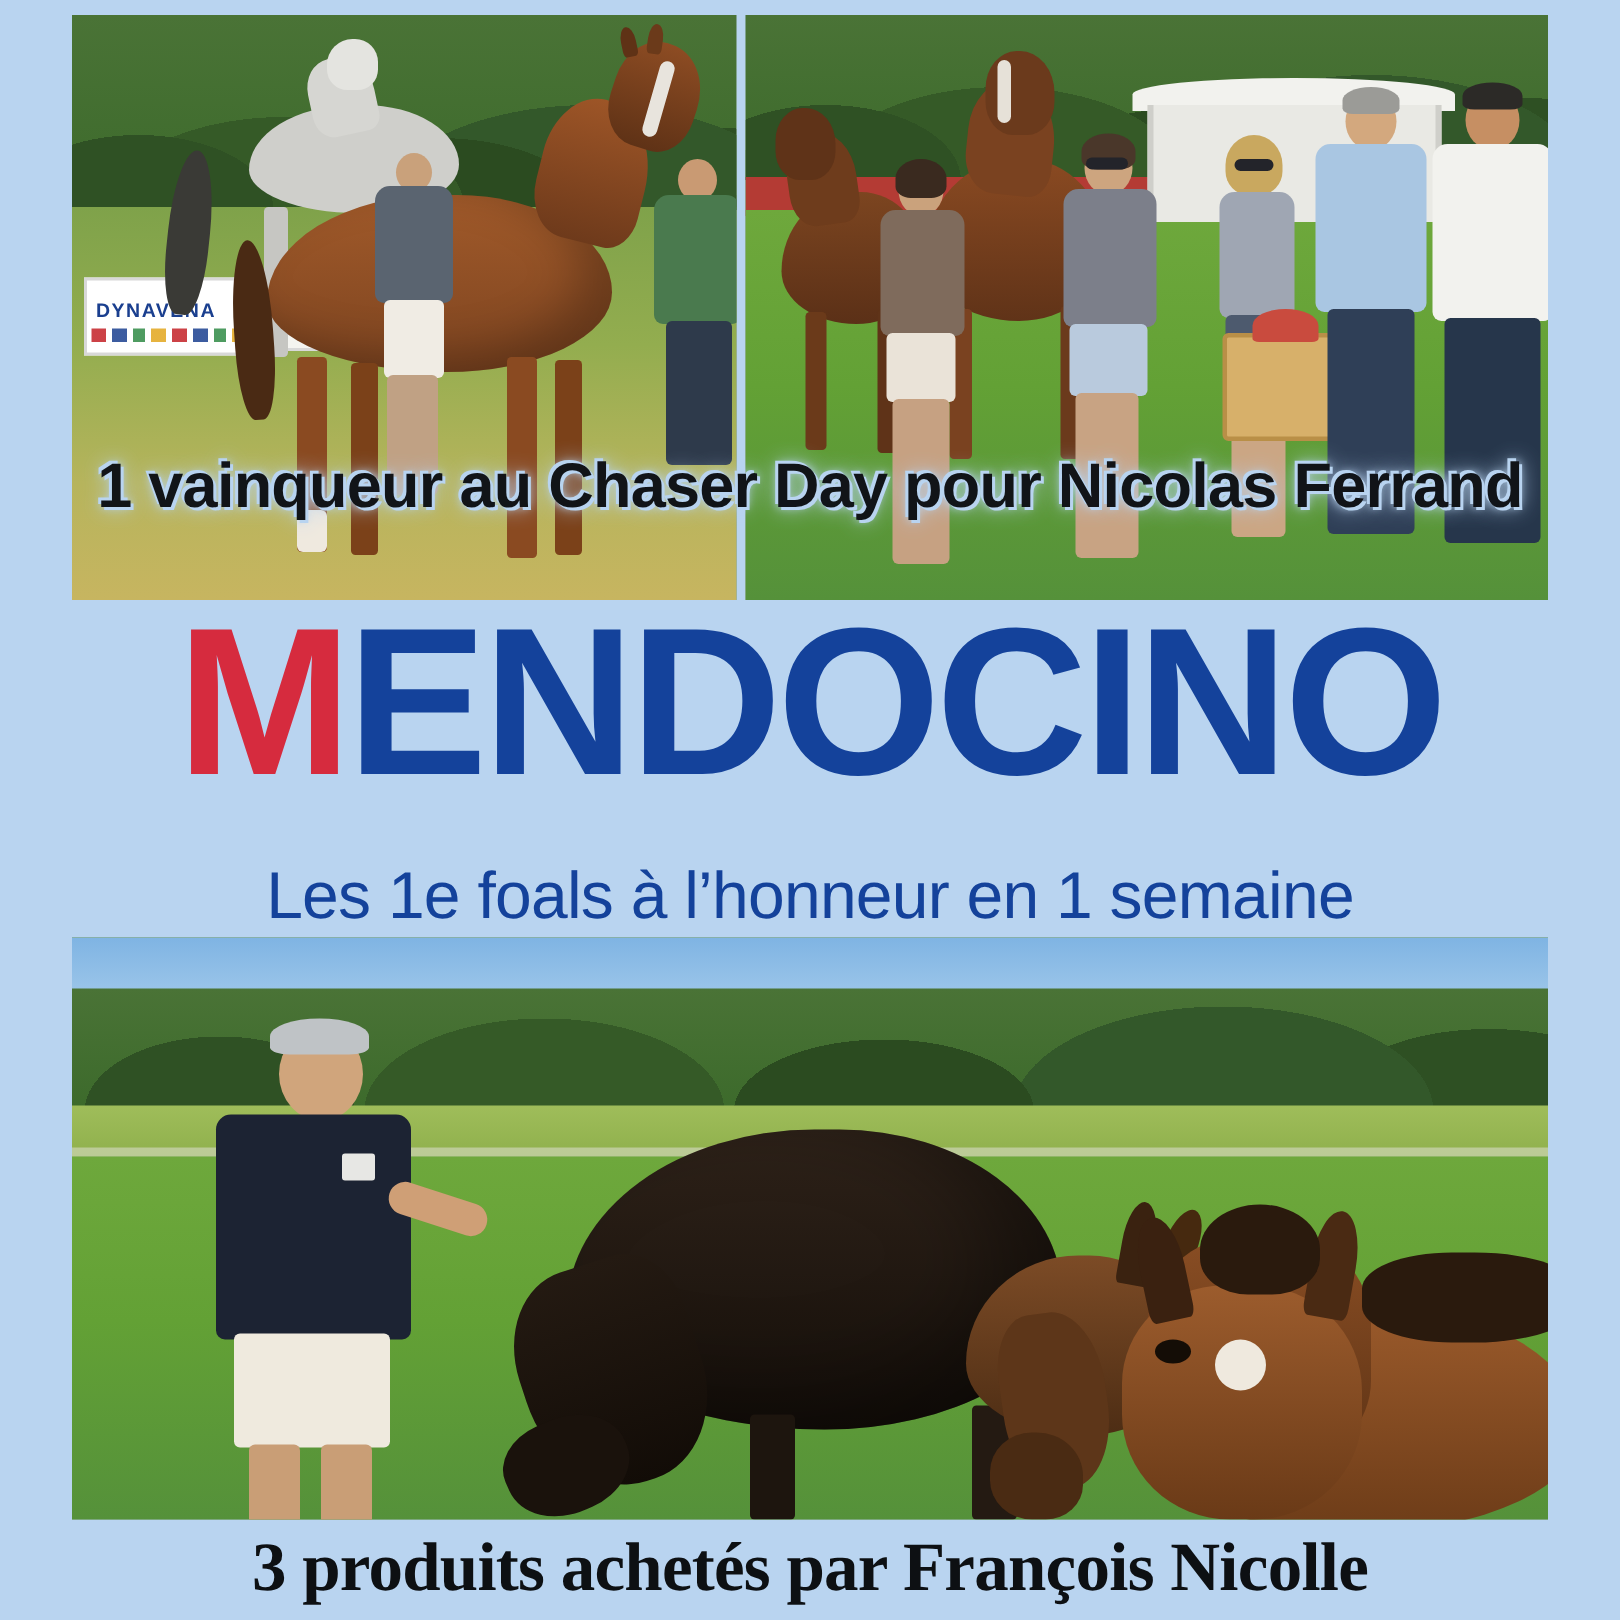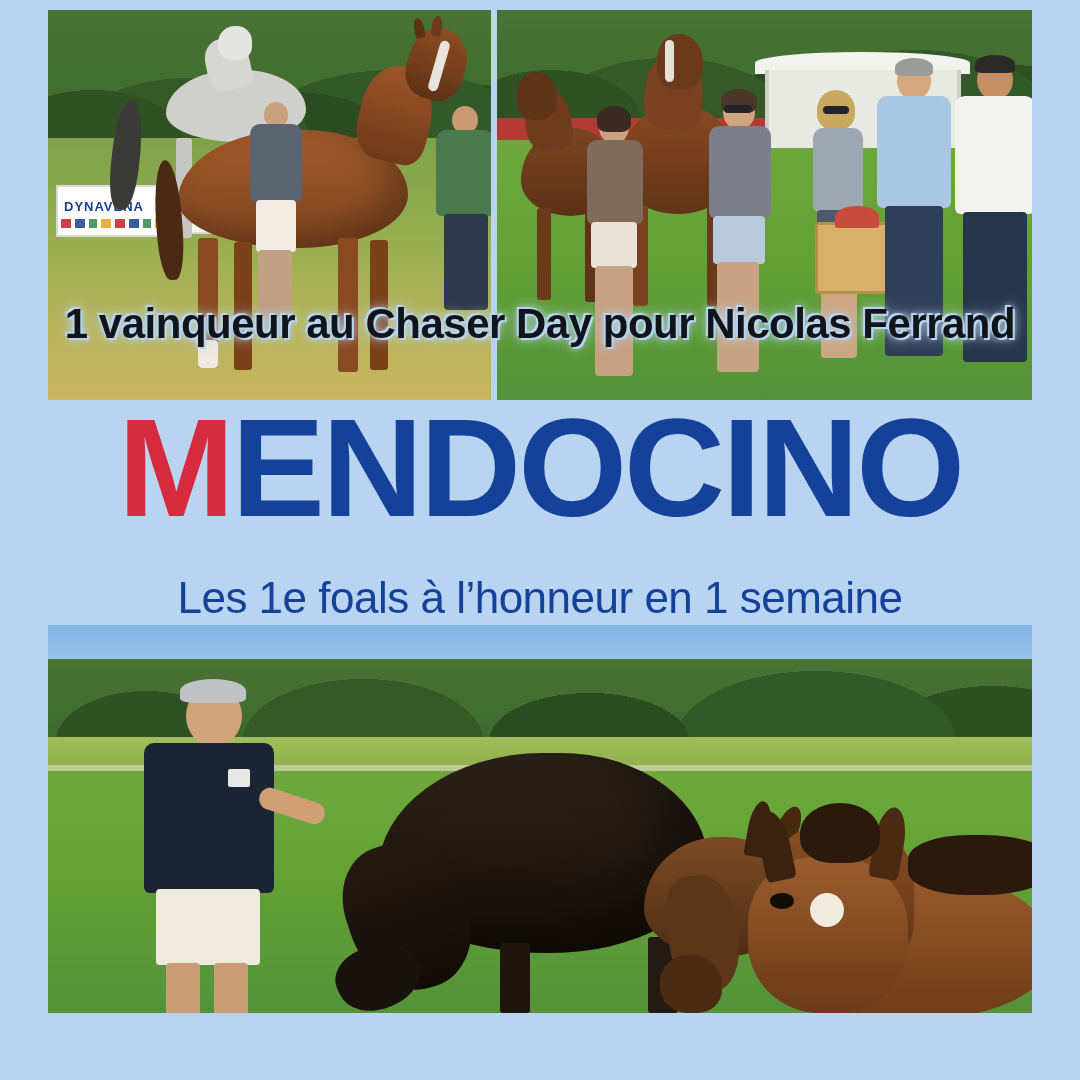--- a/index.html
+++ b/index.html
@@ -335,13 +335,14 @@
       <div class="horse-head" style="left:700px;top:232px;width:160px;height:156px;background:linear-gradient(#9c5c2d,#6a3a17);border-radius:42% 45% 45% 45%;"></div>
       <div style="position:absolute;left:762px;top:268px;width:34px;height:34px;background:#efe9de;border-radius:50%;"></div>
       <div style="position:absolute;left:722px;top:268px;width:24px;height:16px;background:#140d06;border-radius:50%;"></div>
       <div style="position:absolute;left:712px;top:186px;width:30px;height:70px;background:#3a2110;border-radius:50% 50% 12% 12%;transform:rotate(-12deg);"></div>
       <div style="position:absolute;left:826px;top:182px;width:30px;height:72px;background:#4a2a13;border-radius:50% 50% 12% 12%;transform:rotate(10deg);"></div>
       <div style="position:absolute;left:752px;top:178px;width:80px;height:60px;background:#2a1a0d;border-radius:50% 50% 40% 40%;"></div>
       <div style="position:absolute;left:860px;top:210px;width:150px;height:60px;background:#2a1a0d;border-radius:40% 50% 50% 40%;"></div>
     </div>
   </div>
 
+  <div class="footer">3 produits achetés par François Nicolle</div>
 </div>
 
 </body></html>

